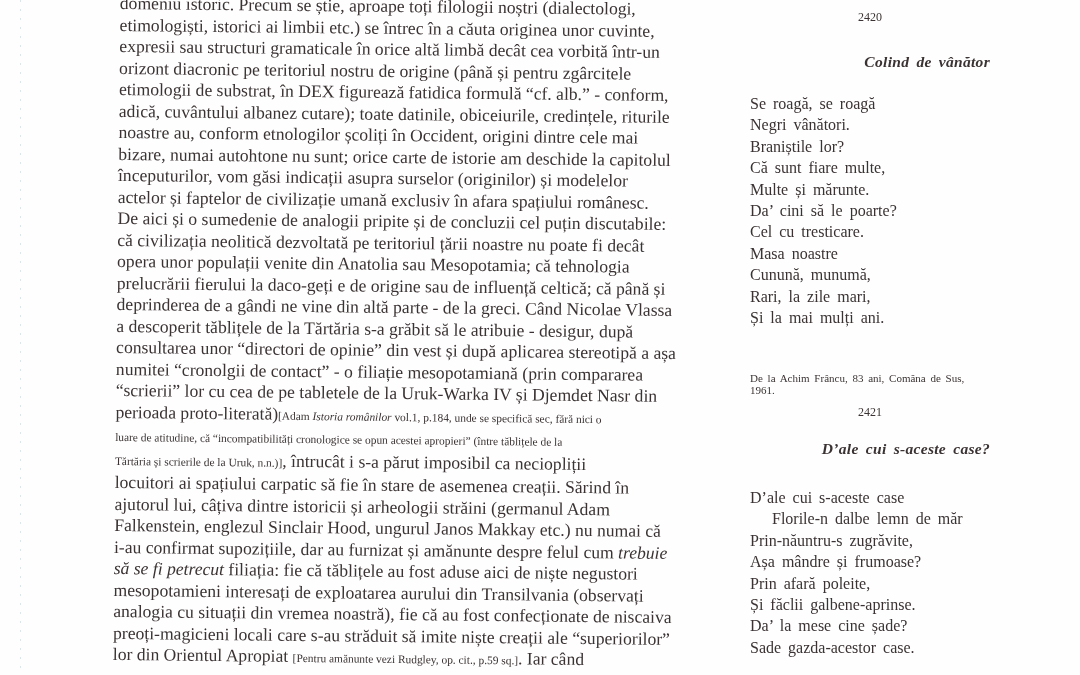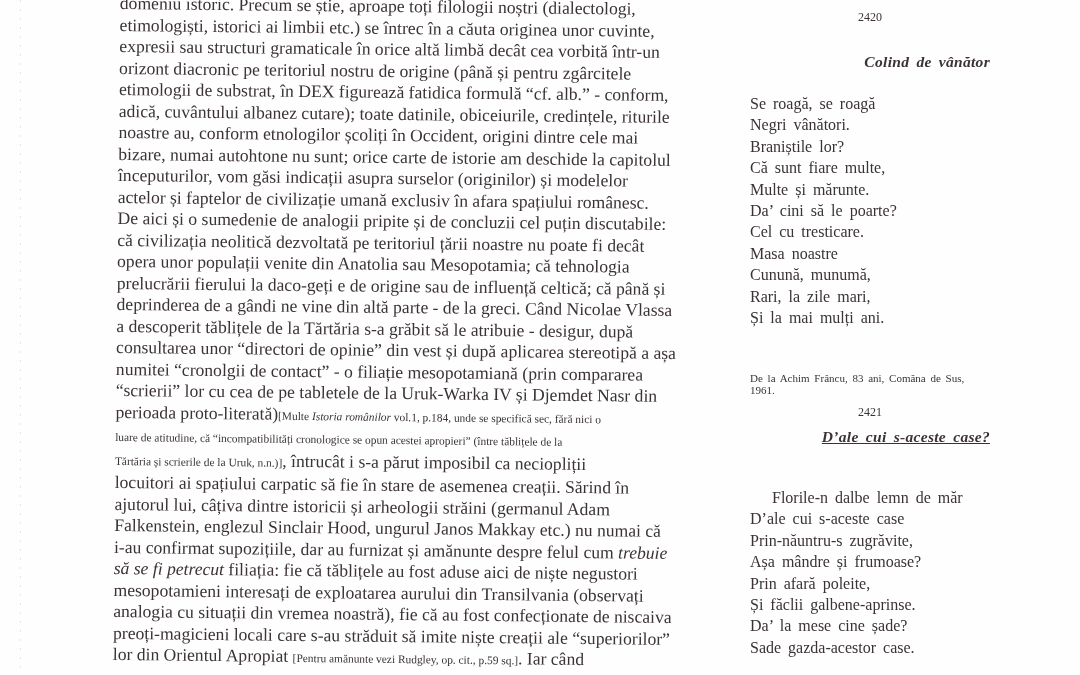--- a/index.html
+++ b/index.html
@@ -54,21 +54,21 @@
       <span class="ln"><span>actelor și faptelor de civilizație umană exclusiv în afara spațiului românesc.</span></span>
       <span class="ln"><span>De aici și o sumedenie de analogii pripite și de concluzii cel puțin discutabile:</span></span>
       <span class="ln"><span>că civilizația neolitică dezvoltată pe teritoriul țării noastre nu poate fi decât</span></span>
       <span class="ln"><span>opera unor populații venite din Anatolia sau Mesopotamia; că tehnologia</span></span>
       <span class="ln"><span>prelucrării fierului la daco-geți e de origine sau de influență celtică; că până și</span></span>
       <span class="ln"><span>deprinderea de a gândi ne vine din altă parte - de la greci. Când Nicolae Vlassa</span></span>
       <span class="ln"><span>a descoperit tăblițele de la Tărtăria s-a grăbit să le atribuie - desigur, după</span></span>
       <span class="ln"><span>consultarea unor “directori de opinie” din vest și după aplicarea stereotipă a așa</span></span>
       <span class="ln"><span>numitei “cronolgii de contact” - o filiație mesopotamiană (prin compararea</span></span>
       <span class="ln"><span>“scrierii” lor cu cea de pe tabletele de la Uruk-Warka IV și Djemdet Nasr din</span></span>
-      <span class="ln"><span>perioada proto-literată)</span><span class="fn">[Multe </span><i class="fn">Istoria românilor</i><span class="fn"> vol.1, p.184, unde se specifică sec, fără nici o</span></span>
+      <span class="ln"><span>perioada proto-literată)</span><span class="fn">[Adam </span><i class="fn">Istoria românilor</i><span class="fn"> vol.1, p.184, unde se specifică sec, fără nici o</span></span>
       <span class="ln"><span class="fn">luare de atitudine, că “incompatibilități cronologice se opun acestei apropieri” (între tăblițele de la</span></span>
       <span class="ln"><span class="fn">Tărtăria și scrierile de la Uruk, n.n.)]</span><span>, întrucât i s-a părut imposibil ca neciopliții</span></span>
       <span class="ln"><span>locuitori ai spațiului carpatic să fie în stare de asemenea creații. Sărind în</span></span>
       <span class="ln"><span>ajutorul lui, câțiva dintre istoricii și arheologii străini (germanul Adam</span></span>
       <span class="ln"><span>Falkenstein, englezul Sinclair Hood, ungurul Janos Makkay etc.) nu numai că</span></span>
       <span class="ln"><span>i-au confirmat supozițiile, dar au furnizat și amănunte despre felul cum </span><i>trebuie</i></span>
       <span class="ln"><i>să se fi petrecut</i><span> filiația: fie că tăblițele au fost aduse aici de niște negustori</span></span>
       <span class="ln"><span>mesopotamieni interesați de exploatarea aurului din Transilvania (observați</span></span>
       <span class="ln"><span>analogia cu situații din vremea noastră), fie că au fost confecționate de niscaiva</span></span>
       <span class="ln"><span>preoți-magicieni locali care s-au străduit să imite niște creații ale “superiorilor”</span></span>
@@ -86,24 +86,24 @@
         <span class="ln">Multe și mărunte.</span>
         <span class="ln">Da’ cini să le poarte?</span>
         <span class="ln">Cel cu tresticare.</span>
         <span class="ln">Masa noastre</span>
         <span class="ln">Cunună, munumă,</span>
         <span class="ln">Rari, la zile mari,</span>
         <span class="ln">Și la mai mulți ani.</span>
       </div>
     <div class="source" style="top:372px;">De la Achim Frâncu, 83 ani, Comăna de Sus, 1961.</div>
     <div class="num" style="top:402px;">2421</div>
-    <div class="title" style="top:426px;text-decoration:underline;">D’ale cui s-aceste case?</div>
+    <div class="title" style="top:438px;">D’ale cui s-aceste case?</div>
     <div class="poem" id="poem2" style="top:487px;">
+        <span class="ln">D’ale cui s-aceste case</span>
         <span class="ln indent">Florile-n dalbe lemn de măr</span>
-        <span class="ln">D’ale cui s-aceste case</span>
         <span class="ln">Prin-năuntru-s zugrăvite,</span>
         <span class="ln">Așa mândre și frumoase?</span>
         <span class="ln">Prin afară poleite,</span>
         <span class="ln">Și făclii galbene-aprinse.</span>
         <span class="ln">Da’ la mese cine șade?</span>
         <span class="ln">Sade gazda-acestor case.</span>
       </div>
   </div>
 </div>
 

